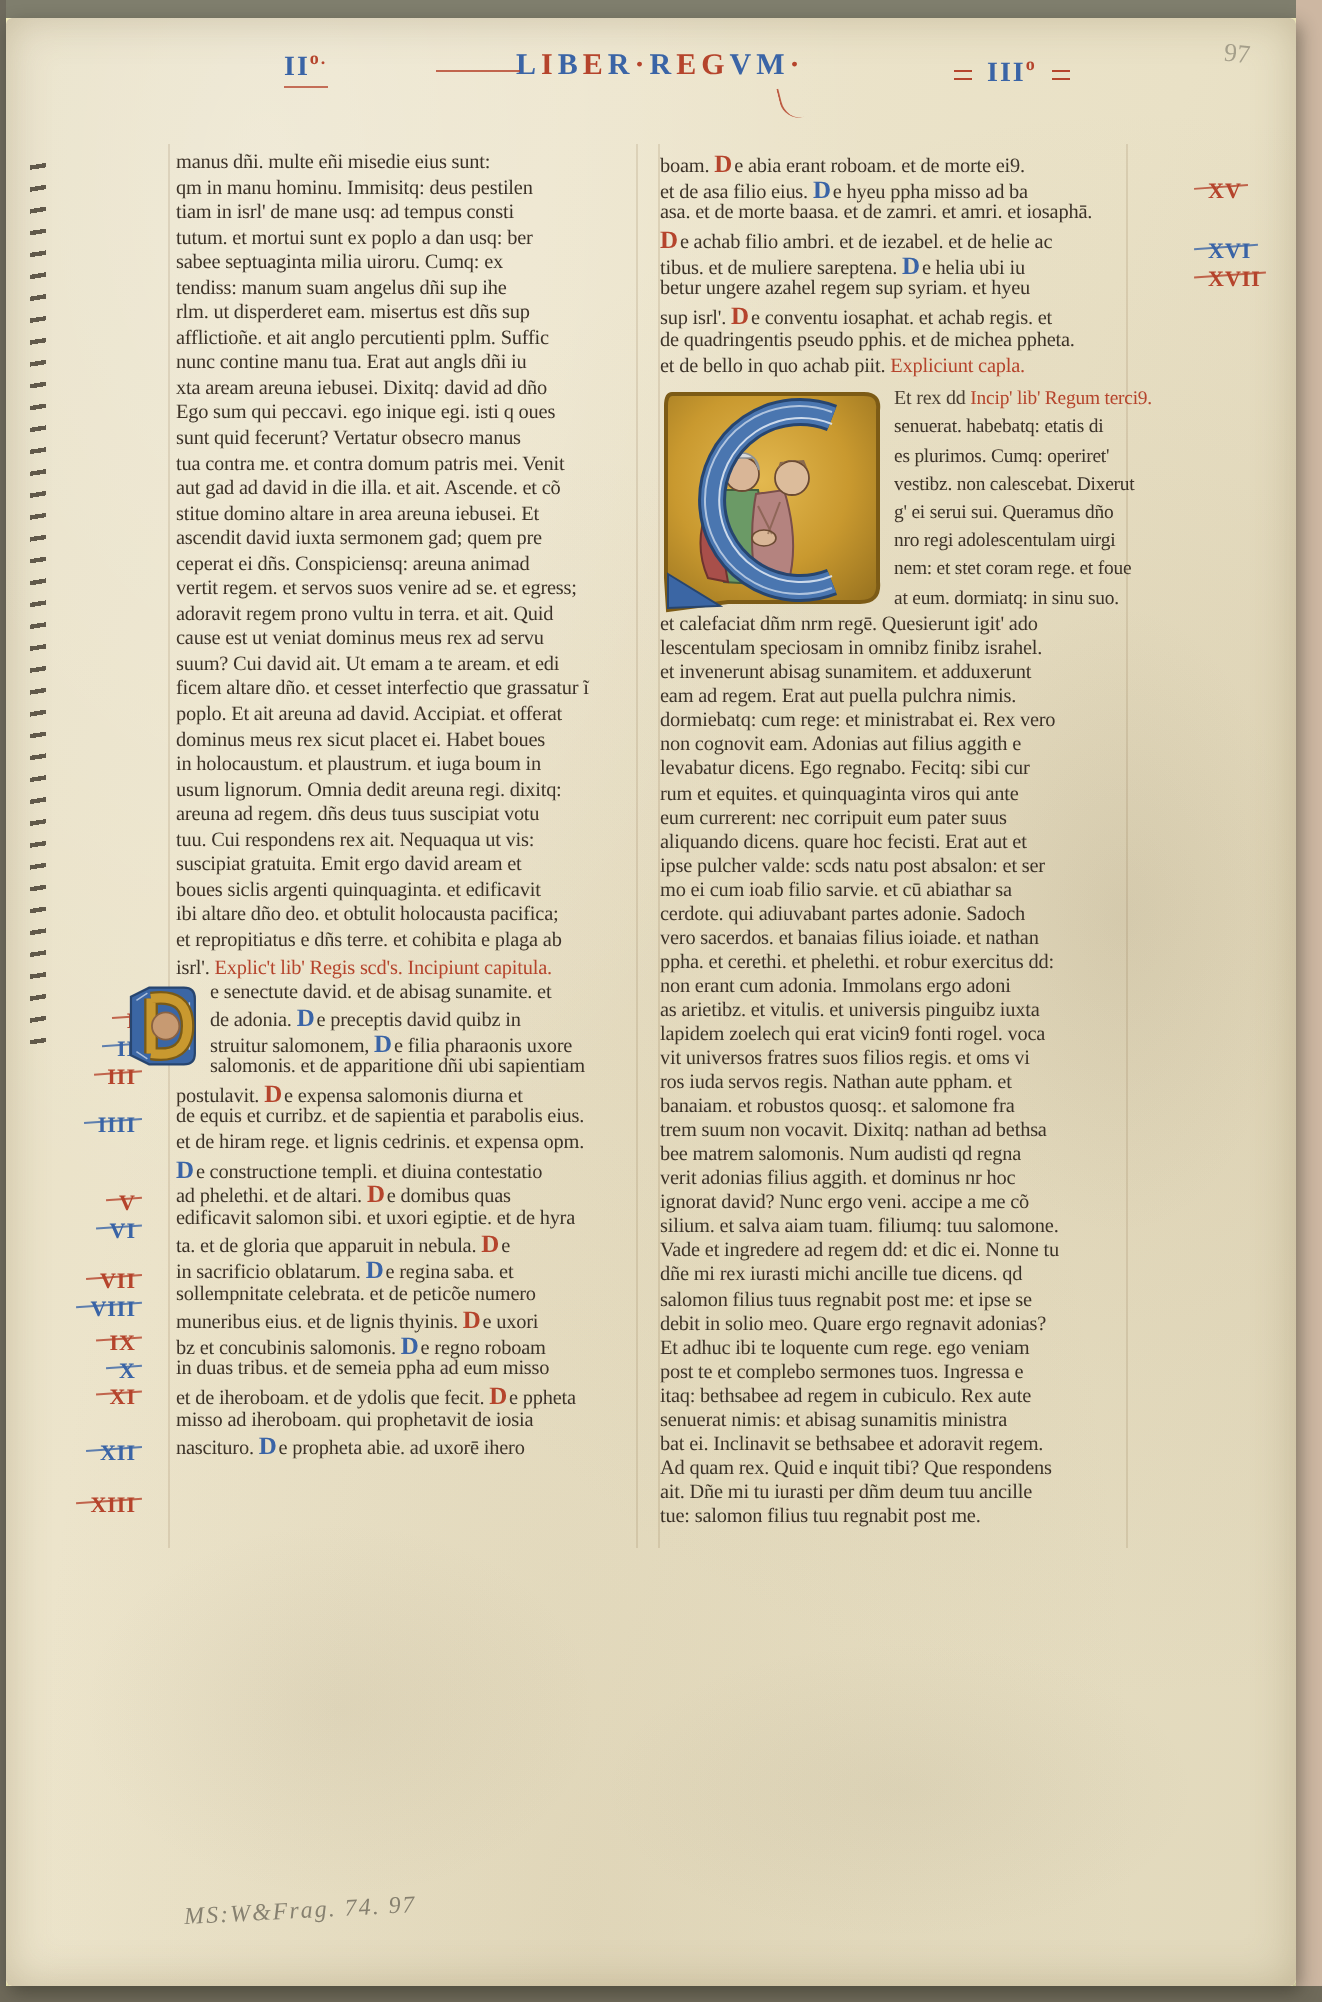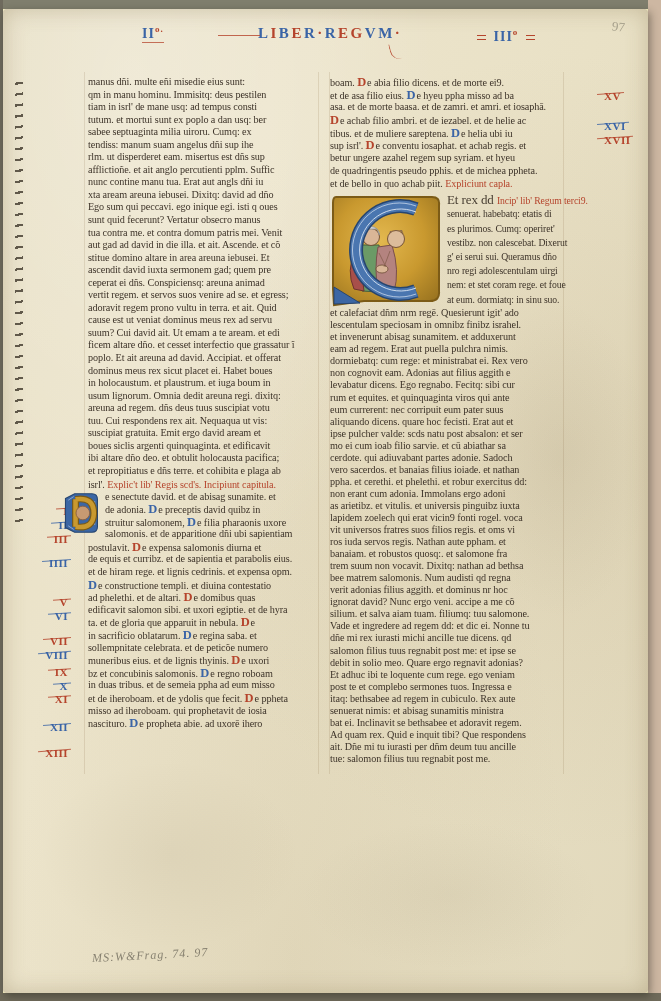--- a/index.html
+++ b/index.html
@@ -69,21 +69,21 @@
   .colL{left:88px}.colR{left:330px}
   .line{white-space:nowrap;overflow:visible;color:#3d3329;font-size:10.2px;
         height:var(--lh);line-height:var(--lh);letter-spacing:-0.1px;}
   .blkBodyL{--lh:12.55px;}
   .blkExpl{--lh:13px;}
   .blkCapL{--lh:12.6px;}
   .blkCapR{--lh:12.7px;}
   .blkBodyR{--lh:12.05px;}
   .seg.ink{color:#3d3329}
   .seg.red{color:#b5442c}
-  .seg.small{font-size:13px;color:#4a4034;}
+  .seg.small{font-size:10px;color:#4a4034;}
   .seg.initB{color:#3a64a6;font-weight:bold;font-size:12.5px;padding-right:1px;}
   .seg.initR{color:#b5442c;font-weight:bold;font-size:12.5px;padding-right:1px;}
 
   
   .initD{float:left;width:38px;height:42px;margin:1px 5px 1px -26px;}
   .initial-row{display:flex;margin-top:3px;height:114px;}
   .initE{width:112px;height:114px;flex:0 0 112px;}
   .sideText{margin-left:5px;--lh:14.2px;}
   .sideText .line{font-size:9.7px;}
 </style>
@@ -206,27 +206,27 @@
           <div class="line"><span class="seg ink">in duas tribus. et de semeia ppha ad eum misso</span></div>
           <div class="line"><span class="seg ink">et de iheroboam. et de ydolis que fecit. </span><span class="seg initR">D</span><span class="seg ink">e ppheta</span></div>
           <div class="line"><span class="seg ink">misso ad iheroboam. qui prophetavit de iosia</span></div>
           <div class="line"><span class="seg ink">nascituro. </span><span class="seg initB">D</span><span class="seg ink">e propheta abie. ad uxorē ihero</span></div>
         </div>
     </div>
   </div>
 
   <div class="col colR">
     <div class="blkCapR">
-        <div class="line"><span class="seg ink">boam. </span><span class="seg initR">D</span><span class="seg ink">e abia filio dicens. et de morte ei9.</span></div>
+        <div class="line"><span class="seg ink">boam. </span><span class="seg initR">D</span><span class="seg ink">e abia erant roboam. et de morte ei9.</span></div>
         <div class="line"><span class="seg ink">et de asa filio eius. </span><span class="seg initB">D</span><span class="seg ink">e hyeu ppha misso ad ba</span></div>
         <div class="line"><span class="seg ink">asa. et de morte baasa. et de zamri. et amri. et iosaphā.</span></div>
         <div class="line"><span class="seg initR">D</span><span class="seg ink">e achab filio ambri. et de iezabel. et de helie ac</span></div>
         <div class="line"><span class="seg ink">tibus. et de muliere sareptena. </span><span class="seg initB">D</span><span class="seg ink">e helia ubi iu</span></div>
+        <div class="line"><span class="seg ink">betur ungere azahel regem sup syriam. et hyeu</span></div>
         <div class="line"><span class="seg ink">sup isrl'. </span><span class="seg initR">D</span><span class="seg ink">e conventu iosaphat. et achab regis. et</span></div>
-        <div class="line"><span class="seg ink">betur ungere azahel regem sup syriam. et hyeu</span></div>
         <div class="line"><span class="seg ink">de quadringentis pseudo pphis. et de michea ppheta.</span></div>
         <div class="line"><span class="seg ink">et de bello in quo achab piit. </span><span class="seg red">Expliciunt capla.</span></div>
       </div>
     <div class="initial-row">
       <div class="initE">
         <svg viewBox="0 0 112 114" width="112" height="114">
           <defs>
             <radialGradient id="gold" cx="45%" cy="40%" r="75%">
               <stop offset="0%" stop-color="#e3b84f"></stop>
                 <stop offset="55%" stop-color="#c9992f"></stop>

